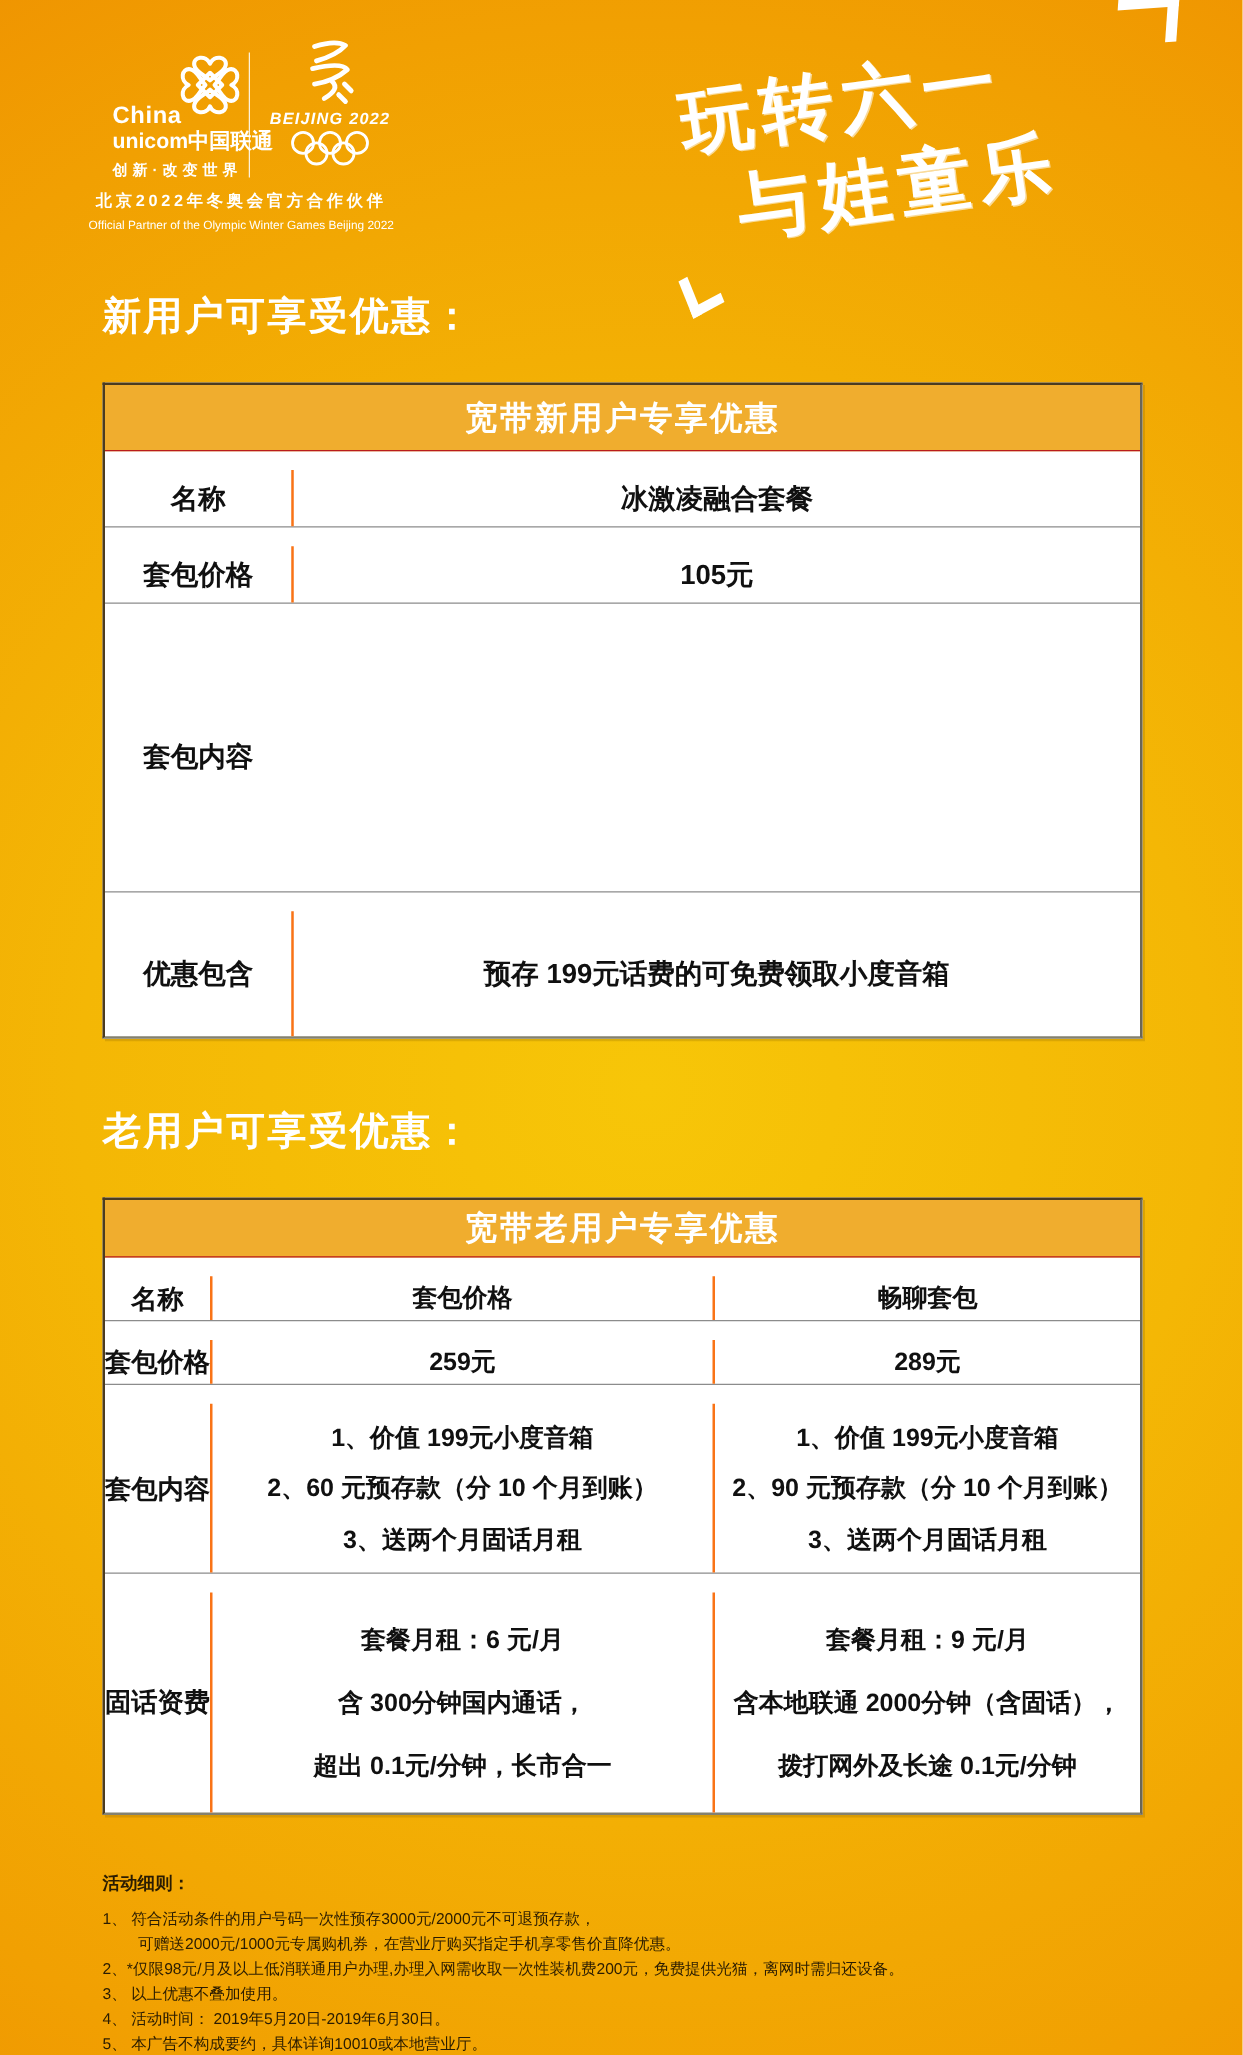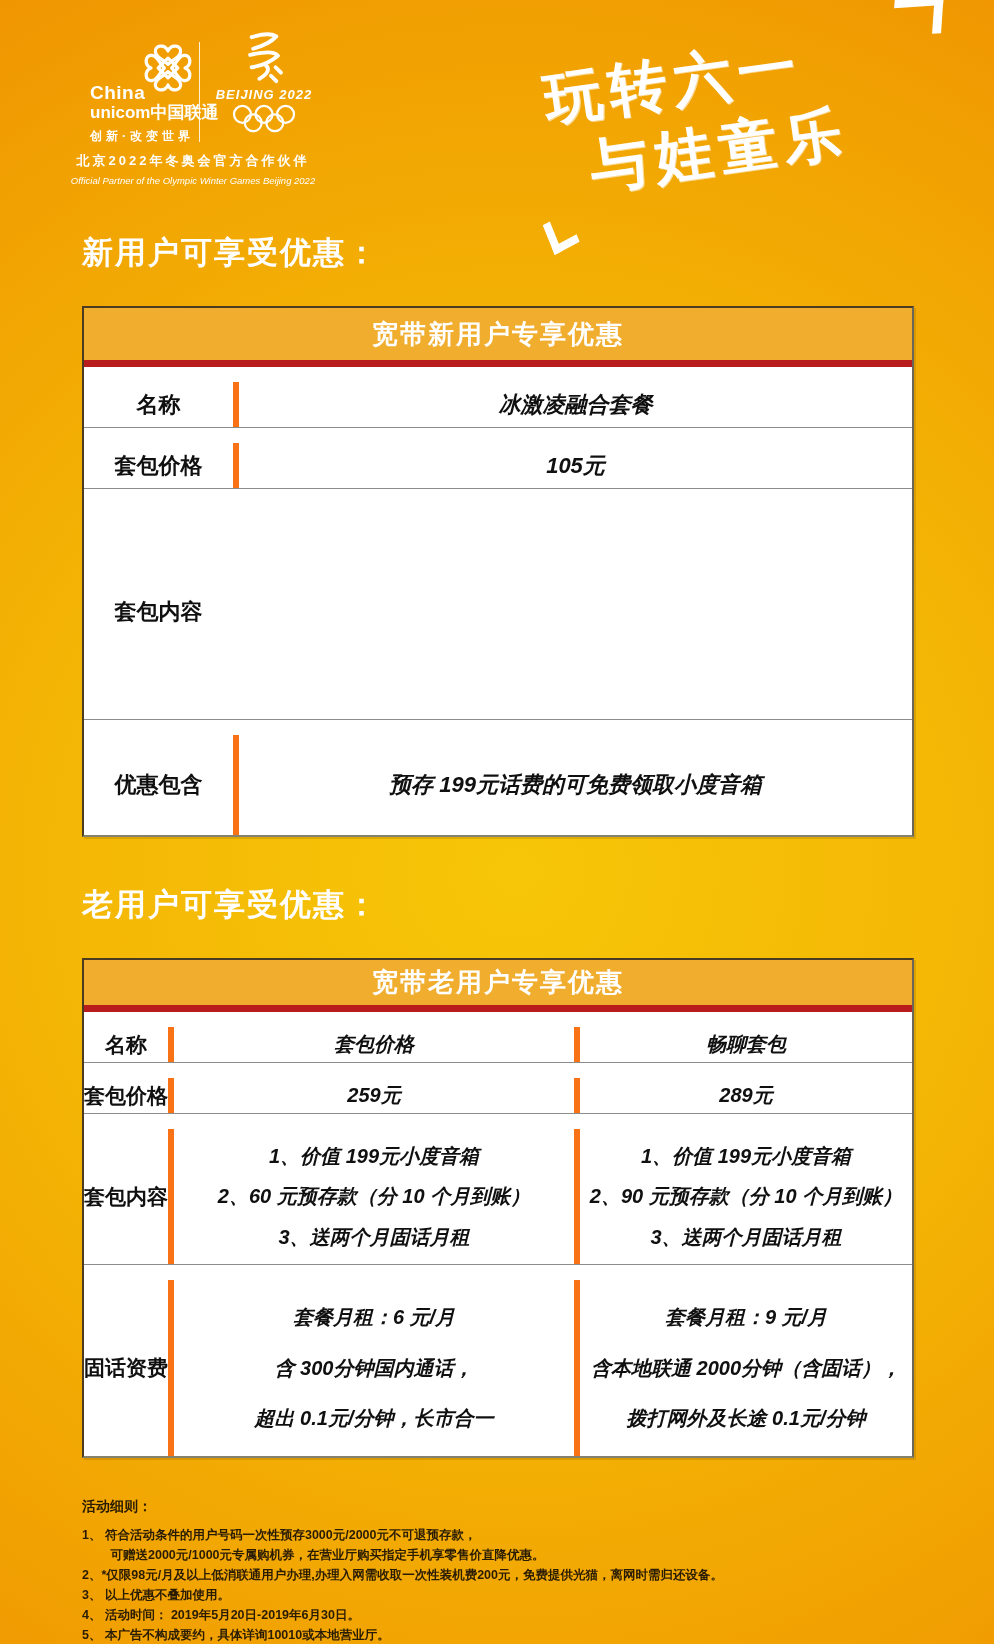--- a/index.html
+++ b/index.html
@@ -14,70 +14,70 @@
   .brand-l1{position:absolute;left:0;top:44px;font-size:19px;font-weight:700;letter-spacing:.5px;}
   .brand-l2{position:absolute;left:0;top:63px;font-size:17px;font-weight:700;white-space:nowrap;}
   .brand-slogan{position:absolute;left:0;top:90px;font-size:12px;font-weight:600;letter-spacing:4px;white-space:nowrap;}
   .logo-divider{position:absolute;left:199px;top:42px;width:1px;height:100px;background:rgba(255,255,255,.85);}
   .oly-block{position:absolute;left:212px;top:31px;width:104px;height:112px;color:#fff;text-align:center;}
   .oly-emblem{display:block;margin:0 auto;width:44px;height:54px;}
   .oly-wordmark{font-size:13px;font-weight:700;font-style:italic;letter-spacing:1px;white-space:nowrap;margin-top:2px;}
   .oly-rings{display:block;margin:2px auto 0;width:66px;height:30px;}
   .partner{position:absolute;left:68px;top:152px;width:250px;color:#fff;text-align:center;}
   .partner-cn{font-size:13px;font-weight:700;letter-spacing:3px;white-space:nowrap;}
-  .partner-en{font-size:9.5px;margin-top:5px;white-space:nowrap;font-style:italic;}
+  .partner-en{font-size:9.5px;margin-top:5px;white-space:nowrap;}
   
   .campaign{position:absolute;left:552px;top:34px;width:400px;height:212px;color:#fff;transform:rotate(-8deg);}
   .campaign .l1,.campaign .l2{font-size:58px;font-weight:900;letter-spacing:7px;line-height:1.3;white-space:nowrap;
     text-shadow:1px 1px 0 rgba(255,255,255,.6);}
   .campaign .l2{margin-left:36px;margin-top:-2px;}
   .deco-bracket{position:absolute;right:-6px;top:-12px;width:40px;height:28px;
     border-top:9px solid #fff;border-right:9px solid #fff;transform:rotate(4deg) skewX(-8deg);}
   .deco-comma{position:absolute;left:-16px;top:156px;width:20px;height:24px;
     border-left:8px solid #fff;border-bottom:8px solid #fff;transform:rotate(-14deg) skewY(-6deg);}
   
   .section-heading{position:absolute;left:82px;color:#fff;font-size:31px;font-weight:800;letter-spacing:2px;white-space:nowrap;}
   #heading-new{top:232px;}
   #heading-old{top:884px;}
   
   .tableBox{position:absolute;left:82px;width:828px;background:#fff;
     border:2px solid #4b3b20;border-bottom-color:#84816f;border-right-color:#6b6657;
     box-shadow:2px 2px 0 rgba(100,70,0,.18);}
   #table-new{top:306px;}
   #table-old{top:958px;}
   .thead{background:#f0ad2e;color:#fff;font-weight:700;font-size:26px;letter-spacing:2px;
-    display:flex;align-items:center;justify-content:center;border-bottom:7px solid #b91c1c;}
+    display:flex;align-items:center;justify-content:center;border-bottom:1px solid #b91c1c;}
   #table-new .thead{height:52px;}
   #table-old .thead{height:45px;}
   .trow{display:flex;}
   .tbody .trow + .trow{border-top:1px solid #8c8c8c;}
   .tcell{display:flex;flex-direction:column;justify-content:space-evenly;align-items:center;
     text-align:center;color:#101010;margin-top:15px;}
   .tcell.label{justify-content:center;}
-  .tcell + .tcell{border-left:6px solid #f97316;font-style:italic;}
+  .tcell + .tcell{border-left:2px solid #f97316;}
   .line{white-space:nowrap;}
   #table-new .tcell{font-size:22px;font-weight:700;}
   #table-old .tcell{font-size:20px;font-weight:700;}
   #table-new .tcell.label{width:149px;}
   #table-new .tcell.c0{flex:1;}
   #table-old .tcell.label{width:84px;font-size:21px;}
   #table-old .tcell.c0{width:400px;}
   #table-old .tcell.c1{flex:1;}
   #table-new .tbody .trow:nth-child(1){height:60px;}
   #table-new .tbody .trow:nth-child(2){height:60px;}
   #table-new .tbody .trow:nth-child(3){height:230px;}
   #table-new .tbody .trow:nth-child(4){height:115px;}
   #table-old .tbody .trow:nth-child(1){height:50px;}
   #table-old .tbody .trow:nth-child(2){height:50px;}
   #table-old .tbody .trow:nth-child(3){height:150px;}
   #table-old .tbody .trow:nth-child(4){height:191px;}
   
   .footer{position:absolute;left:82px;top:1498px;width:868px;color:#2a1c02;}
   .footer-title{font-size:14px;font-weight:700;margin-bottom:9px;}
-  .rule{font-size:12.5px;line-height:20px;font-weight:700;white-space:pre-wrap;}
+  .rule{font-size:12.5px;line-height:20px;font-weight:400;white-space:pre-wrap;}
 </style>
 </head>
 <body>
 
 <div class="poster">
 
   <div class="logo-block">
     <svg class="knot-icon" viewBox="0 0 64 64" aria-hidden="true">
       <defs>
         <path id="petal" d="M32 11 C28 2 15 4 16.5 12.5 C17.8 19.5 26 21.5 32 27.5 C38 21.5 46.2 19.5 47.5 12.5 C49 4 36 2 32 11 Z"></path>

